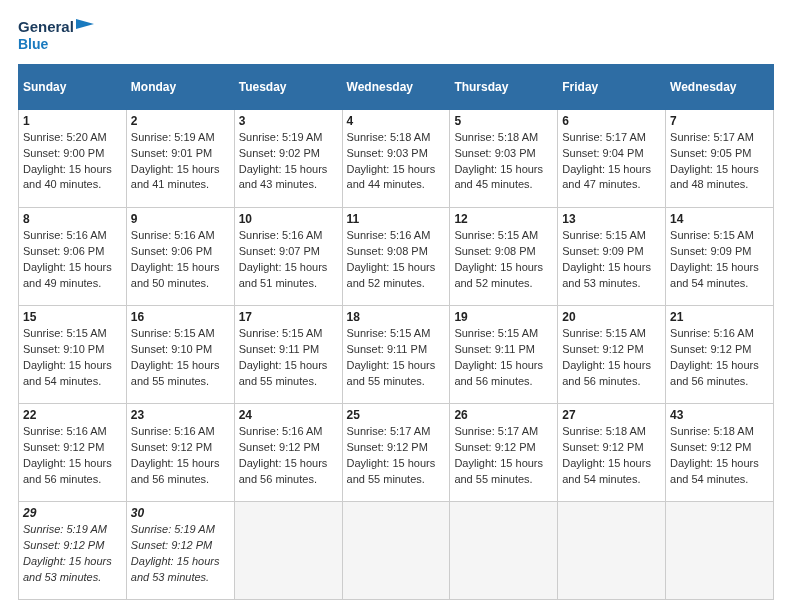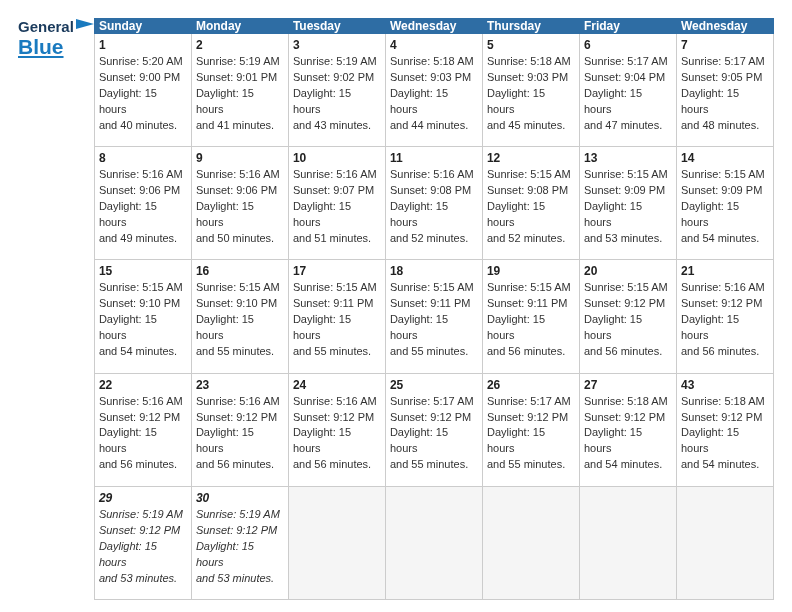--- a/index.html
+++ b/index.html
@@ -8,21 +8,21 @@
       background: #fff;
       width: 792px;
       height: 612px;
       overflow: hidden;
     }
     .page {
       width: 792px;
       height: 612px;
       padding: 18px 18px 12px 18px;
       display: flex;
-      flex-direction: row;
+      flex-direction: column;
     }
     .header {
       display: flex;
       align-items: flex-start;
       justify-content: space-between;
       margin-bottom: 10px;
     }
     .logo {
       display: flex;
       align-items: center;
@@ -45,21 +45,21 @@
       border: 1px solid #ccc;
       border-collapse: collapse;
       width: 100%;
       table-layout: fixed;
     }
     .calendar th {
       background: #2e6da4;
       color: #fff;
       font-size: 12px;
       font-weight: bold;
-      padding: 0 4px;
+      padding: 15px 4px;
       text-align: left;
       border: 1px solid #2e6da4;
     }
     .calendar td {
       border: 1px solid #ccc;
       vertical-align: top;
       padding: 4px 4px 3px 4px;
       font-size: 9.5px;
       color: #222;
       background: #fff;
@@ -90,21 +90,21 @@
 <div class="page">
   <div class="header">
     <div class="logo">
   <div style="line-height:1.15;">
     <div style="display:flex;align-items:center;">
       <span style="font-size:15px;font-weight:bold;color:#1a3a5c;">General</span>
       <svg width="18" height="16" viewBox="0 0 18 16" style="margin-left:2px;">
         <polygon points="0,0 18,5 0,10" fill="#1a7abf"></polygon>
       </svg>
     </div>
-    <span style="font-size:21px;font-weight:bold;color:#1a7abf;text-decoration:underline;">Blue</span>
+    <span style="font-size:14px;font-weight:bold;color:#1a7abf;">Blue</span>
   </div>
 </div>
     <div class="title-block">
       <div class="month-title"></div>
       <div class="location"></div>
     </div>
   </div>
 
   <table class="calendar">
     <thead>

